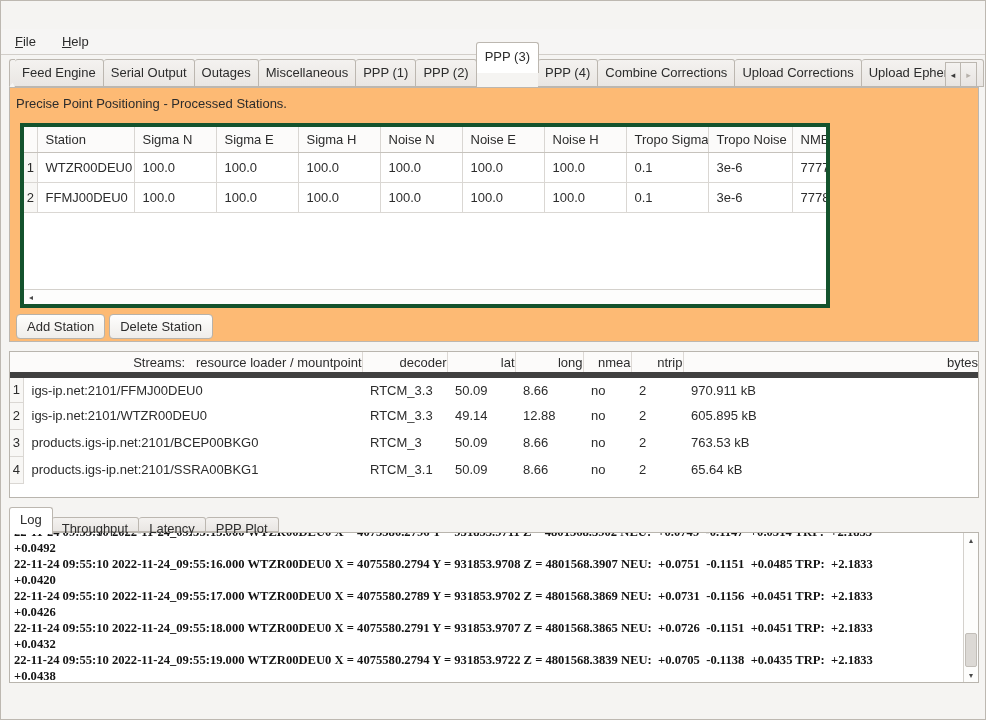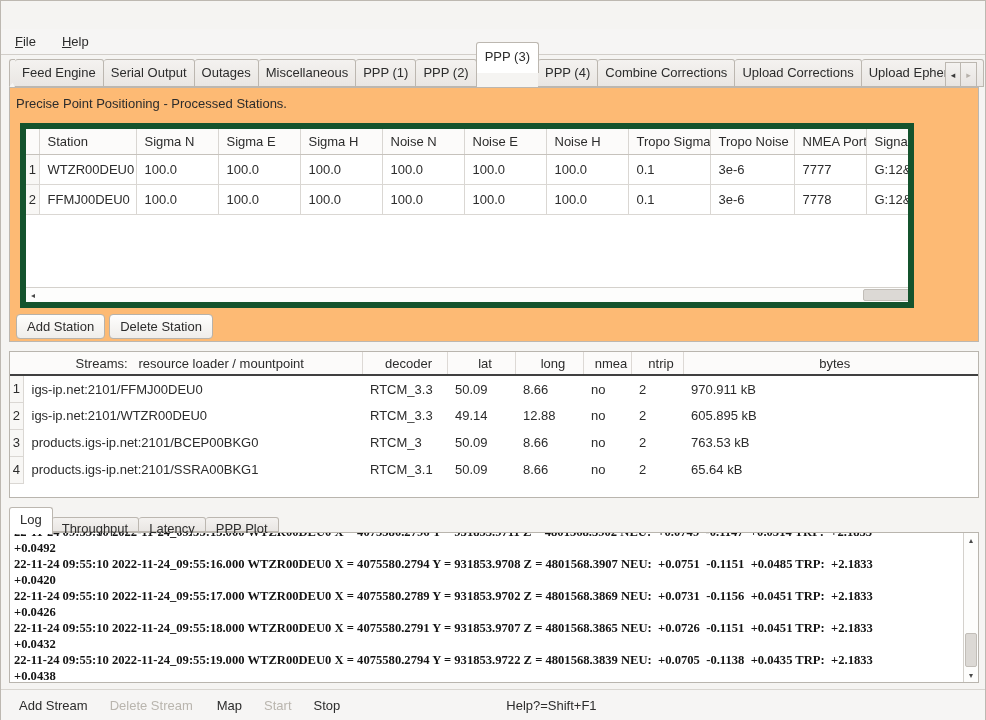--- a/index.html
+++ b/index.html
@@ -39,22 +39,22 @@
     border:1px solid #bcb7b0; font-size:9px; display:flex; align-items:center; justify-content:center; color:#3a3a3a; }
   .tab-arrow + .tab-arrow { border-left:none; }
   .tab-arrow.dis { color:#b6b1aa; }
 
   
   .pane { position:absolute; left:8px; top:86px; width:970px; height:255px; background:#fdba74;
     border:1px solid #bcb7b0; z-index:1; }
   .desc { position:absolute; left:6px; top:8px; font-size:13px; }
 
   
-  .stations-wrap { position:absolute; left:10px; top:35px; width:894px; height:185px;
-    border:6px solid #14532d; background:#fff; overflow:hidden; }
+  .stations-wrap { position:absolute; left:10px; top:35px; width:810px; height:185px;
+    border:4px solid #14532d; background:#fff; overflow:hidden; }
   table { border-collapse:collapse; table-layout:fixed; font-size:13px; }
   .stations-tbl { width:950px; }
   .stations-tbl th { height:25px; font-weight:normal; text-align:left; padding:0 0 0 8px;
     background:#fcfbfa; border-right:1px solid #d9d6d2; border-bottom:1px solid #c6c2bc;
     overflow:hidden; white-space:nowrap; }
   .stations-tbl td { height:30px; padding:0 0 0 8px; border-right:1px solid #dad7d3;
     border-bottom:1px solid #dad7d3; overflow:hidden; white-space:nowrap; }
   .rownum { background:#f8f7f5; text-align:center !important; padding:0 !important; color:#2c2c2c; }
   
   .hscroll { position:absolute; left:0; bottom:0; width:948px; height:15px; background:#fdfdfc;
@@ -67,22 +67,22 @@
 
   .btnrow { position:absolute; left:6px; top:226px; display:flex; gap:4px; }
   .pushbtn { height:25px; padding:0 10px; font-size:13px; color:#2c2c2c;
     background:linear-gradient(#fefefd,#efedea); border:1px solid #b7b2aa; border-radius:4px;
     display:flex; align-items:center; }
 
   
   .streams-wrap { position:absolute; left:8px; top:350px; width:970px; height:147px;
     border:1px solid #b9b5ae; background:#fff; overflow:hidden; z-index:1; }
   .streams-tbl { width:968px; }
-  .streams-tbl th { height:23px; font-weight:normal; text-align:center; padding:0 0 0 8px;
-    background:#fcfbfa; border-right:1px solid #ddd9d5; border-bottom:2px solid #404040;
+  .streams-tbl th { height:23px; font-weight:normal; text-align:right; padding:0 0 0 8px;
+    background:#fcfbfa; border-right:1px solid #ddd9d5; border-bottom:6px solid #404040;
     white-space:pre; overflow:hidden; }
   .streams-tbl th:last-child { border-right:none; }
   .streams-tbl td { height:27px; padding:0 0 0 8px; white-space:nowrap; overflow:hidden; }
   .streams-tbl td.rownum { border-right:1px solid #dad7d3; border-bottom:1px solid #dad7d3; }
 
   
   .logtabs { position:absolute; left:8px; top:507px; height:24px; display:flex; align-items:flex-end; z-index:3; }
   .logtab { height:15px; line-height:21px; padding:0 10px; font-size:13px;
     background:linear-gradient(#f4f2f0,#e9e6e3); border:1px solid #bcb7b0; border-left-width:0;
     border-radius:3px 3px 0 0; }
@@ -312,22 +312,14 @@
       <div class="logline">22-11-24 09:55:10 2022-11-24_09:55:19.000 WTZR00DEU0 X = 4075580.2794 Y = 931853.9722 Z = 4801568.3839 NEU:  +0.0705  -0.1138  +0.0435 TRP:  +2.1833</div>
       <div class="logline">+0.0438</div>
     </div>
     <div class="vscroll">
       <div class="arrow up">▴</div>
       <div class="thumb"></div>
       <div class="arrow down">▾</div>
     </div>
   </div>
 
-  <div class="bottombar">
-    <div class="toolbtn">Add Stream</div>
-    <div class="toolbtn dis tb-gap-s">Delete Stream</div>
-    <div class="toolbtn tb-gap-m">Map</div>
-    <div class="toolbtn dis tb-gap-s">Start</div>
-    <div class="toolbtn tb-gap-s">Stop</div>
-    <div class="toolbtn help-btn">Help?=Shift+F1</div>
-  </div>
 
 </div>
 
 </body></html>

